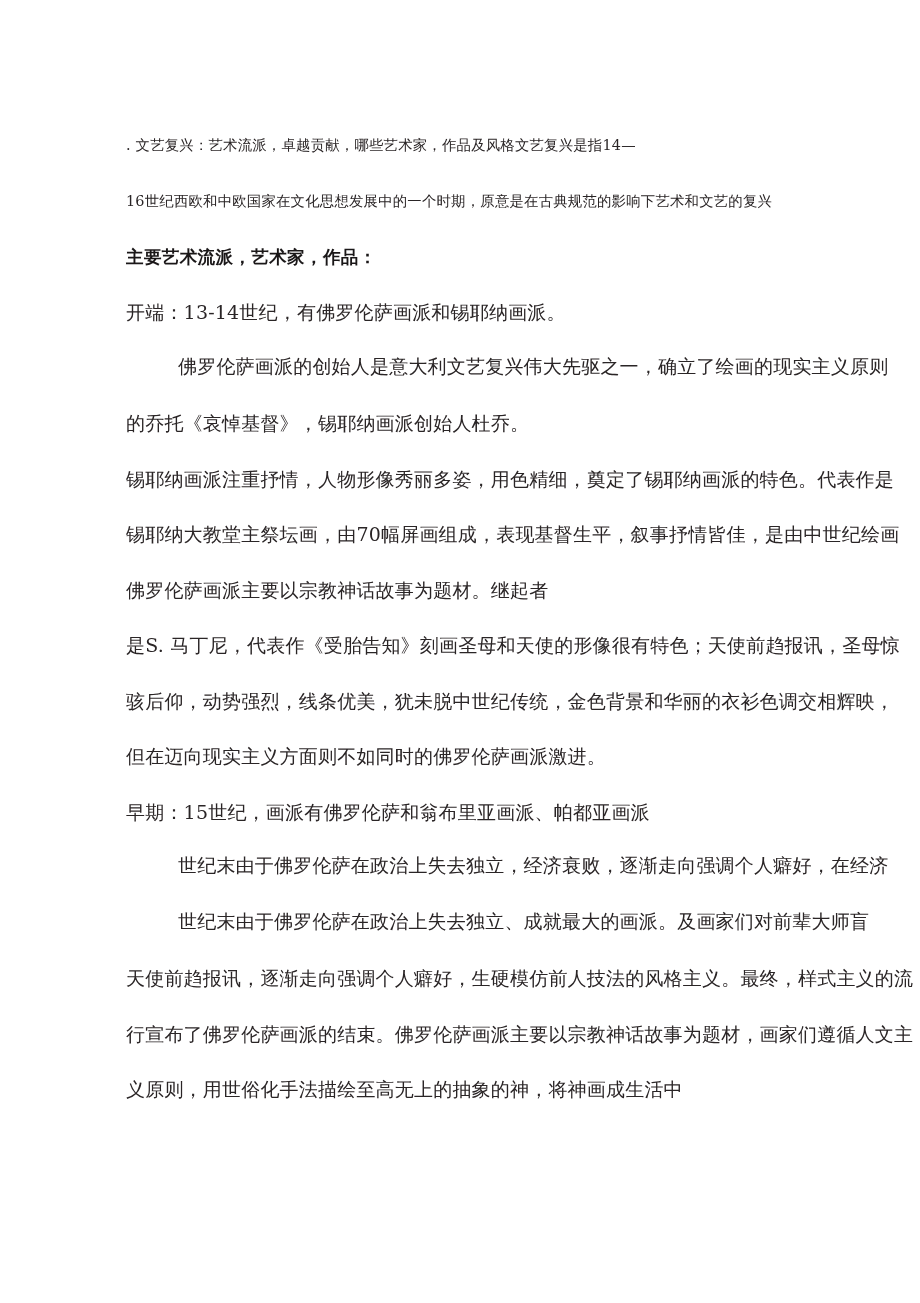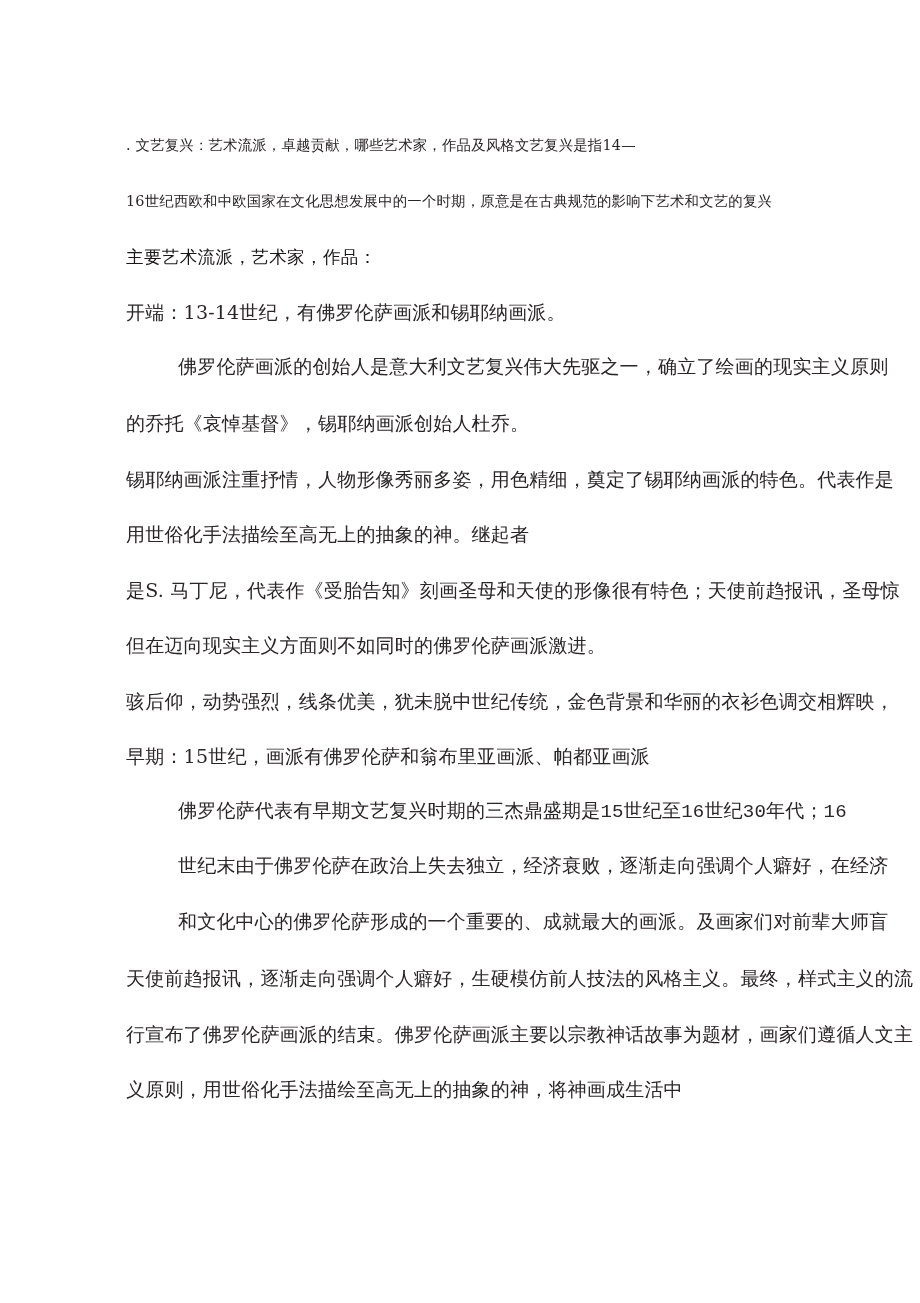--- a/index.html
+++ b/index.html
@@ -42,21 +42,21 @@
     letter-spacing: 0.2px;
   }
 
   .line.lead {
     font-size: 14.4px;
   }
 
   
   .heading {
     font-family: "DejaVu Sans", sans-serif;
-    font-weight: normal;
+    font-weight: bold;
     font-size: 17.5px;
     line-height: 56px;
     color: #1a1718;
     letter-spacing: 0.4px;
     white-space: nowrap;
   }
 
   
   .ind-0  { margin-left: 0px; }
   .ind-a  { }   
@@ -73,29 +73,29 @@
     <div class="line lead ind-0">16世纪西欧和中欧国家在文化思想发展中的一个时期，原意是在古典规范的影响下艺术和文艺的复兴</div>
 
     <div class="heading ind-0">主要艺术流派，艺术家，作品：</div>
 
     <div class="line ind-0">开端：13-14世纪，有佛罗伦萨画派和锡耶纳画派。</div>
 
     <div class="line ind-b">佛罗伦萨画派的创始人是意大利文艺复兴伟大先驱之一，确立了绘画的现实主义原则</div>
     <div class="line ind-a">的乔托《哀悼基督》，锡耶纳画派创始人杜乔。</div>
 
     <div class="line ind-c">锡耶纳画派注重抒情，人物形像秀丽多姿，用色精细，奠定了锡耶纳画派的特色。代表作是</div>
-    <div class="line ind-c">用世俗化手法描绘至高无上的抽象的神。继起者</div>
+    <div class="line ind-c">锡耶纳大教堂主祭坛画，由70幅屏画组成，表现基督生平，叙事抒情皆佳，是由中世纪绘画</div>
+    <div class="line ind-c">佛罗伦萨画派主要以宗教神话故事为题材。继起者</div>
 
     <div class="line ind-c">是S. 马丁尼，代表作《受胎告知》刻画圣母和天使的形像很有特色；天使前趋报讯，圣母惊</div>
+    <div class="line ind-c">骇后仰，动势强烈，线条优美，犹未脱中世纪传统，金色背景和华丽的衣衫色调交相辉映，</div>
     <div class="line ind-c">但在迈向现实主义方面则不如同时的佛罗伦萨画派激进。</div>
-    <div class="line ind-c">骇后仰，动势强烈，线条优美，犹未脱中世纪传统，金色背景和华丽的衣衫色调交相辉映，</div>
 
     <div class="line ind-0">早期：15世纪，画派有佛罗伦萨和翁布里亚画派、帕都亚画派</div>
 
-    <div class="line ind-b">佛罗伦萨代表有早期文艺复兴时期的三杰鼎盛期是15世纪至16世纪30年代；16</div>
     <div class="line ind-b">世纪末由于佛罗伦萨在政治上失去独立，经济衰败，逐渐走向强调个人癖好，在经济</div>
-    <div class="line ind-b">和文化中心的佛罗伦萨形成的一个重要的、成就最大的画派。及画家们对前辈大师盲</div>
+    <div class="line ind-b">世纪末由于佛罗伦萨在政治上失去独立、成就最大的画派。及画家们对前辈大师盲</div>
     <div class="line ind-c">天使前趋报讯，逐渐走向强调个人癖好，生硬模仿前人技法的风格主义。最终，样式主义的流</div>
     <div class="line ind-a">行宣布了佛罗伦萨画派的结束。佛罗伦萨画派主要以宗教神话故事为题材，画家们遵循人文主</div>
     <div class="line ind-a">义原则，用世俗化手法描绘至高无上的抽象的神，将神画成生活中</div>
 
   </div>
 </div>
 
 </body></html>

